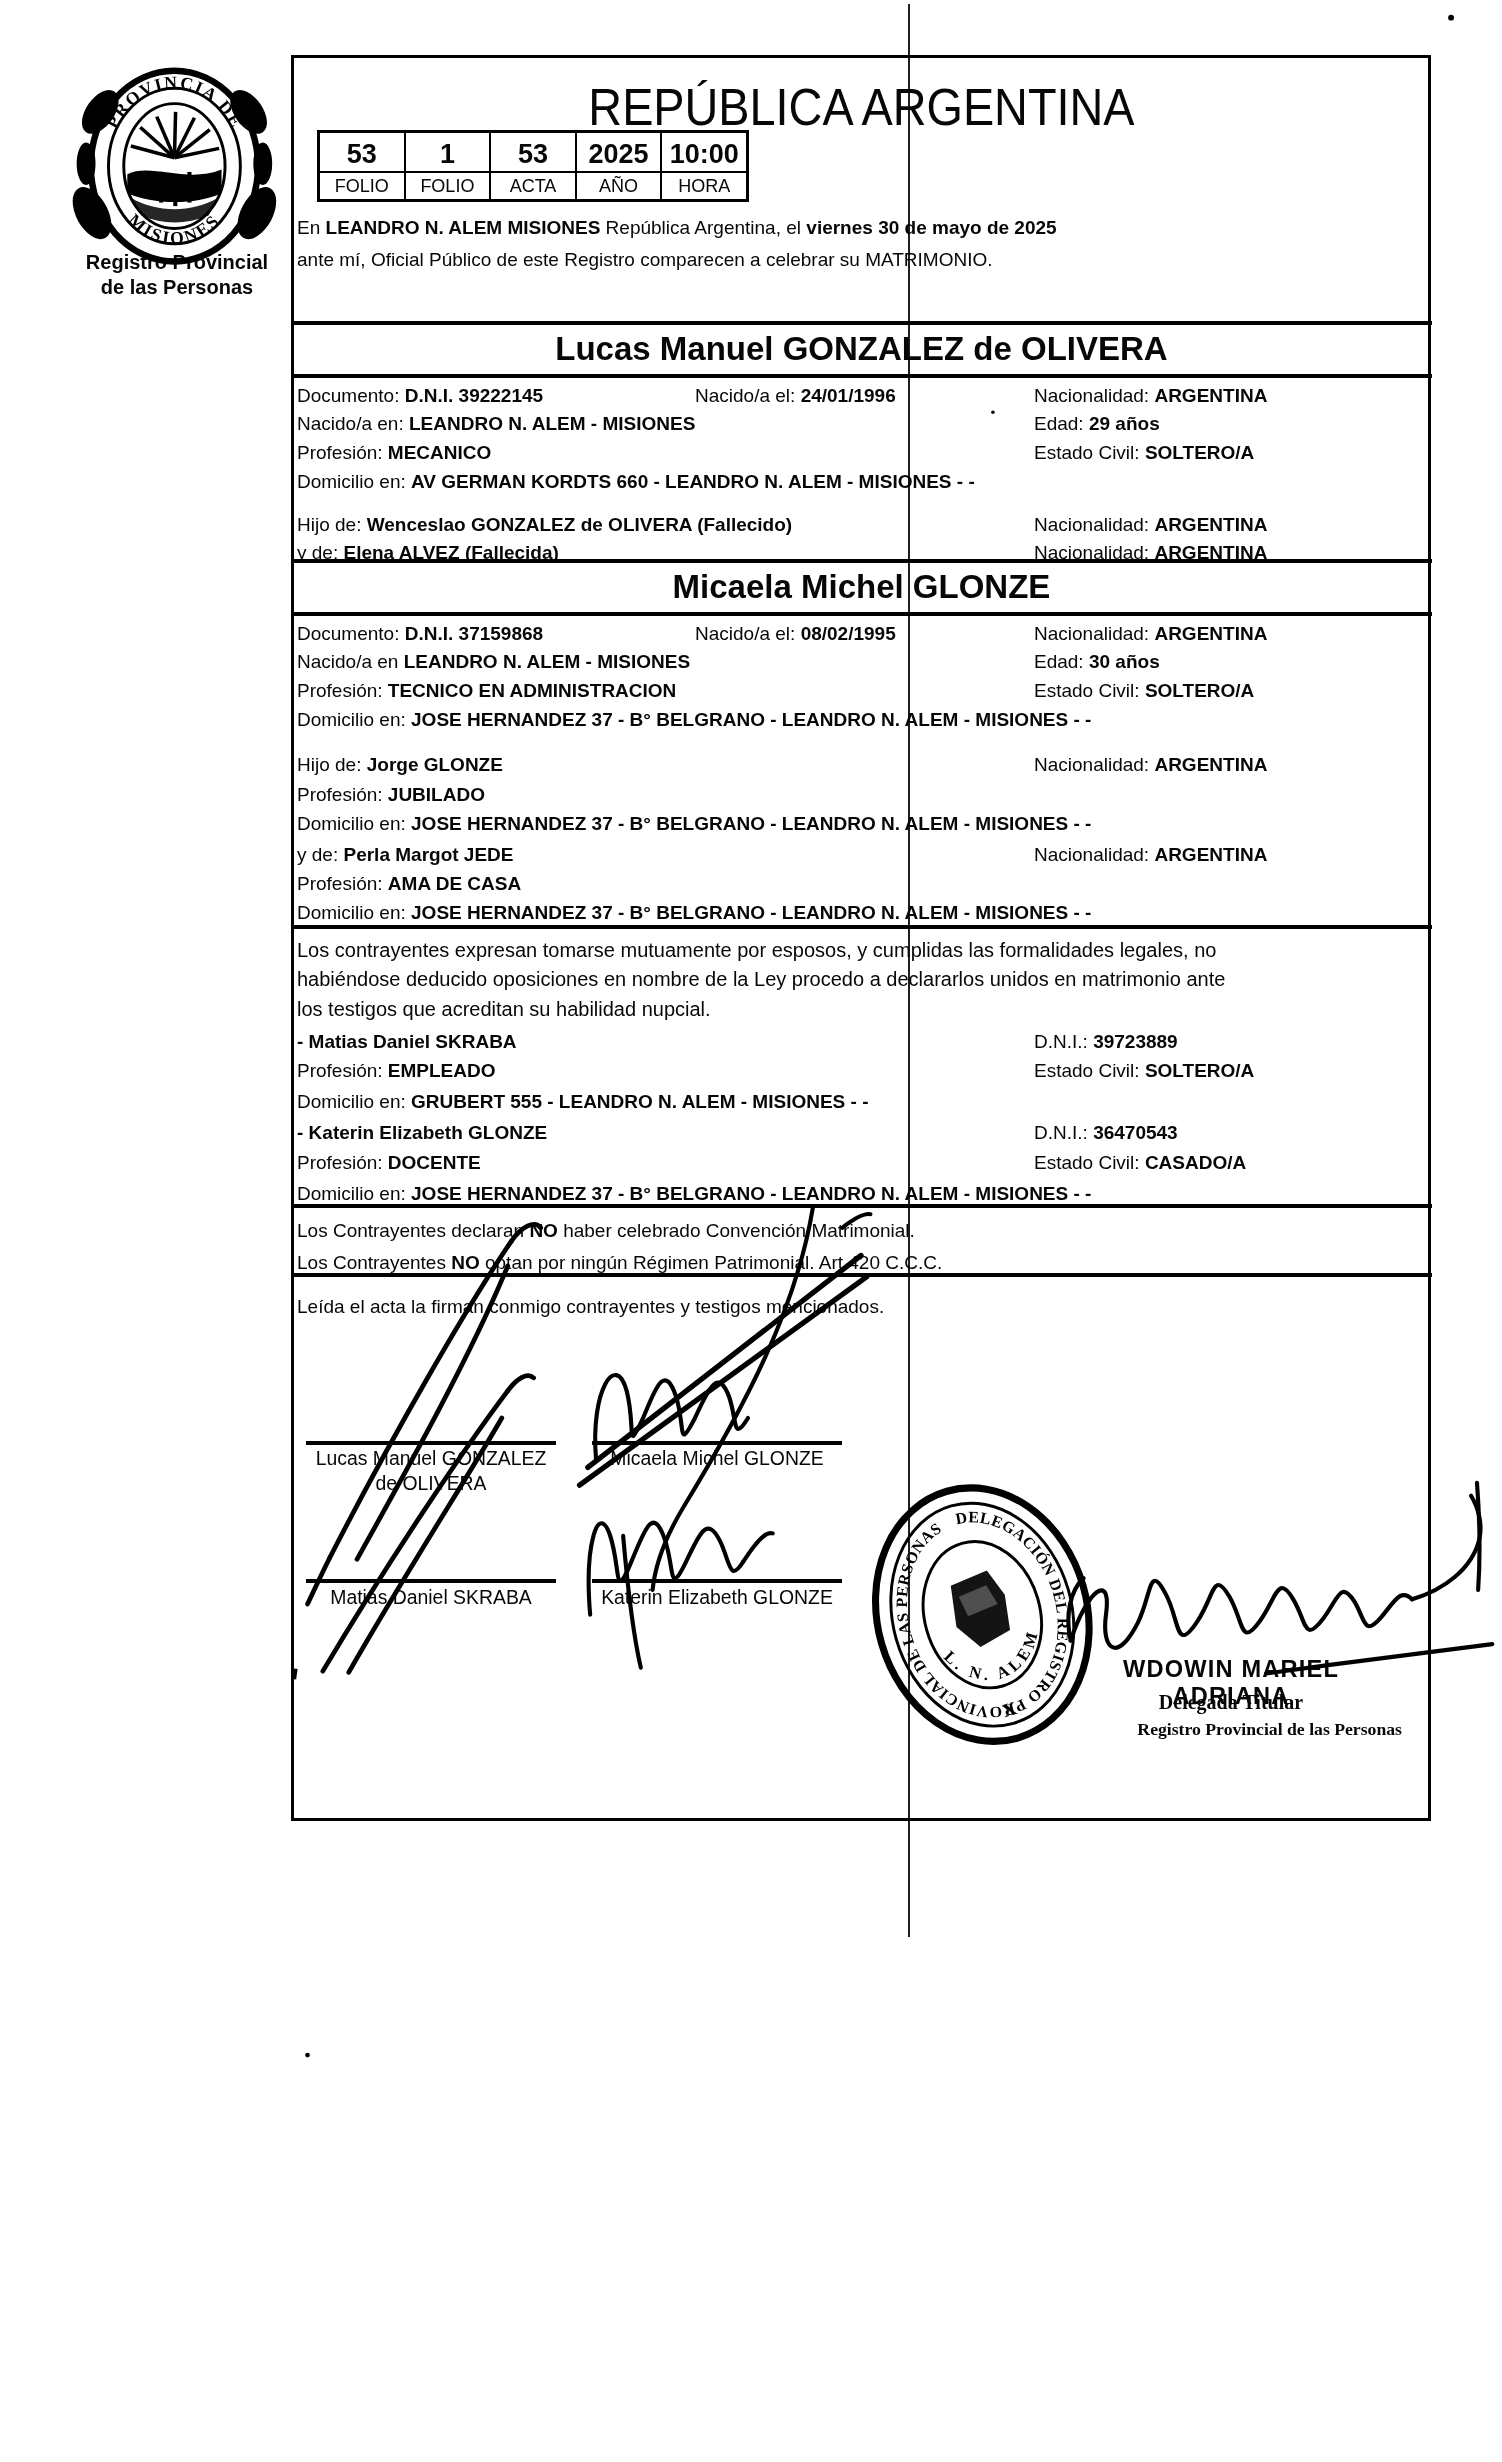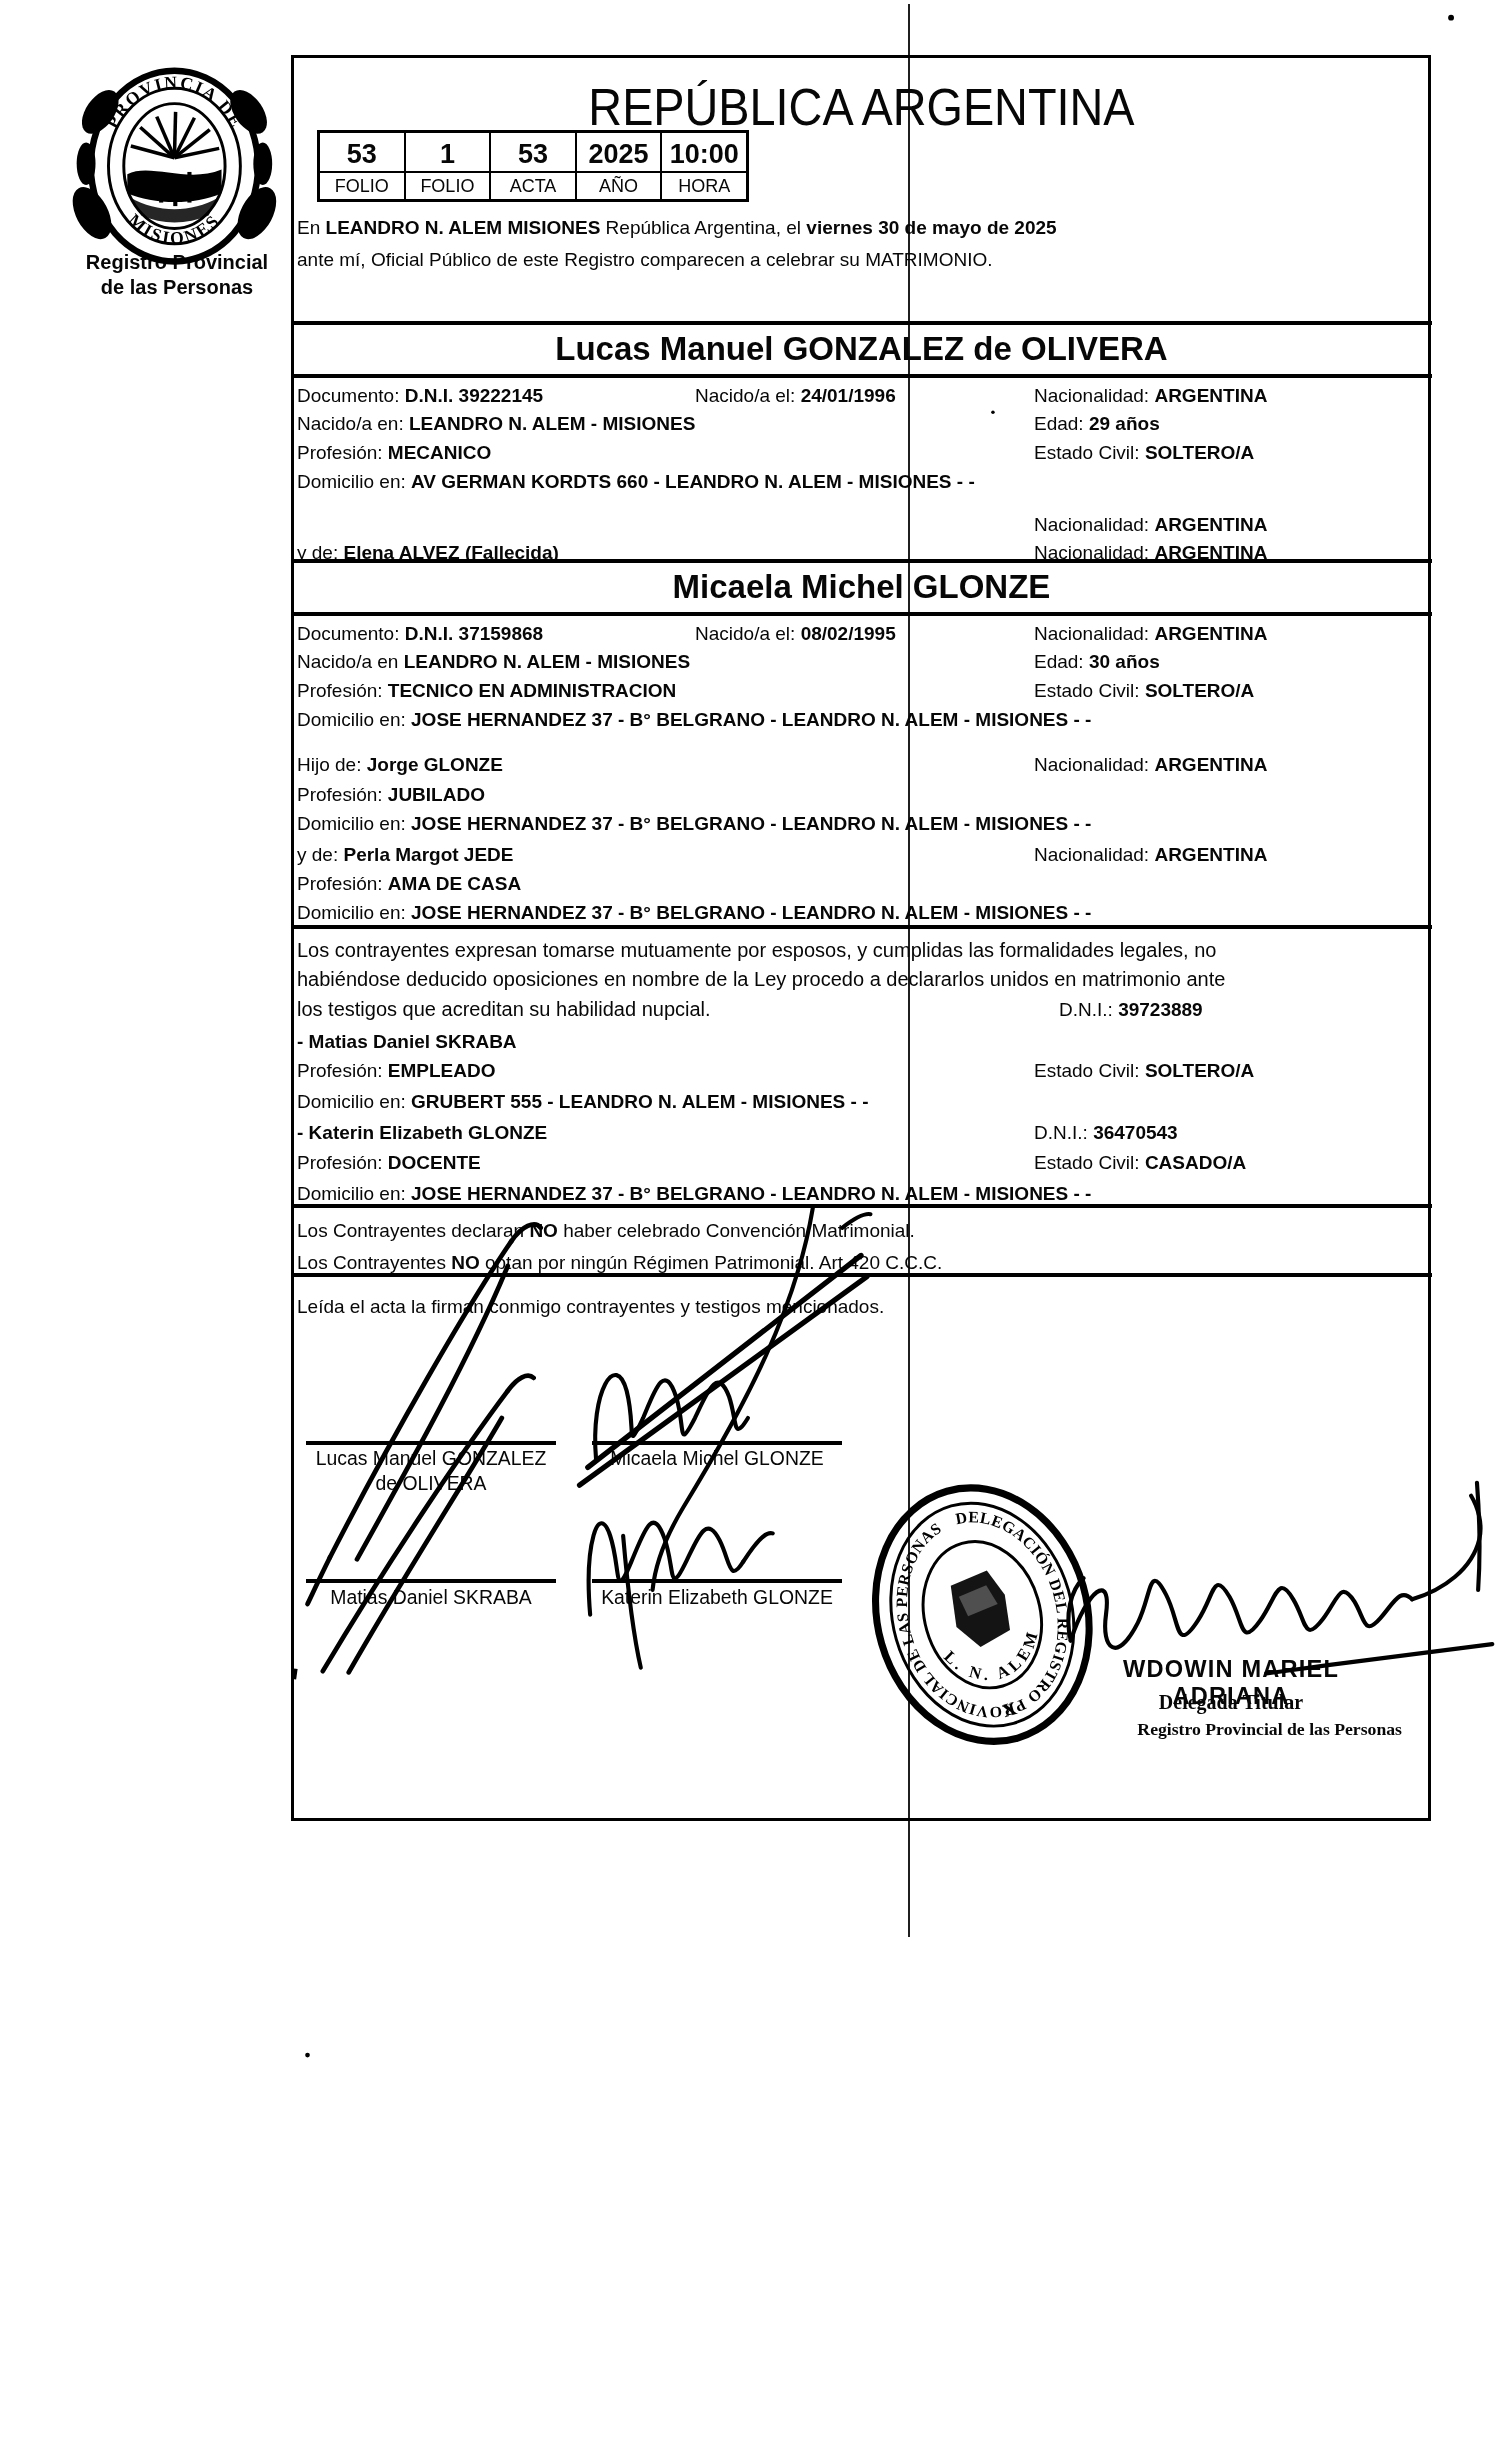--- a/index.html
+++ b/index.html
@@ -77,20 +77,21 @@
   <div class="abs body42" style="top:382px;left:1034px;"><span>Nacionalidad:</span> <span class="v">ARGENTINA</span></div>
 
   <div class="abs body42" style="top:410px;left:297px;"><span>Nacido/a en:</span> <span class="v">LEANDRO N. ALEM - MISIONES</span></div>
   <div class="abs body42" style="top:410px;left:1034px;"><span>Edad:</span> <span class="v">29 años</span></div>
 
   <div class="abs body42" style="top:439px;left:297px;"><span>Profesión:</span> <span class="v">MECANICO</span></div>
   <div class="abs body42" style="top:439px;left:1034px;"><span>Estado Civil:</span> <span class="v">SOLTERO/A</span></div>
 
   <div class="abs body42" style="top:468px;left:297px;"><span>Domicilio en:</span> <span class="v">AV GERMAN KORDTS 660 - LEANDRO N. ALEM - MISIONES - -</span></div>
 
+  <div class="abs body42" style="top:511px;left:297px;"><span>Hijo de:</span> <span class="v">Wenceslao GONZALEZ de OLIVERA (Fallecido)</span></div>
   <div class="abs body42" style="top:511px;left:1034px;"><span>Nacionalidad:</span> <span class="v">ARGENTINA</span></div>
 
   <div class="abs body42" style="top:539px;left:297px;"><span>y de:</span> <span class="v">Elena ALVEZ (Fallecida)</span></div>
   <div class="abs body42" style="top:539px;left:1034px;"><span>Nacionalidad:</span> <span class="v">ARGENTINA</span></div>
 
   <div class="band" style="top:559px;"><span>Micaela Michel GLONZE</span></div>
 
   <div class="abs body42" style="top:620px;left:297px;"><span>Documento:</span> <span class="v">D.N.I. 37159868</span></div>
   <div class="abs body42" style="top:620px;left:695px;"><span>Nacido/a el:</span> <span class="v">08/02/1995</span></div>
   <div class="abs body42" style="top:620px;left:1034px;"><span>Nacionalidad:</span> <span class="v">ARGENTINA</span></div>
@@ -115,21 +116,21 @@
 
   <div class="hr" style="top:925px;"></div>
 
   <div class="abs" style="top:936px;left:297px;font-size:20px;line-height:29.4px;">
     <div>Los contrayentes expresan tomarse mutuamente por esposos, y cumplidas las formalidades legales, no</div>
     <div>habiéndose deducido oposiciones en nombre de la Ley procedo a declararlos unidos en matrimonio ante</div>
     <div>los testigos que acreditan su habilidad nupcial.</div>
   </div>
 
   <div class="abs body42" style="top:1028px;left:297px;"><span class="v">- Matias Daniel SKRABA</span></div>
-  <div class="abs body42" style="top:996px;left:1034px;margin-left:25px;"><span>D.N.I.:</span> <span class="v">39723889</span></div>
+  <div class="abs body42" style="top:1028px;left:1034px;"><span>D.N.I.:</span> <span class="v">39723889</span></div>
   <div class="abs body42" style="top:1057px;left:297px;"><span>Profesión:</span> <span class="v">EMPLEADO</span></div>
   <div class="abs body42" style="top:1057px;left:1034px;"><span>Estado Civil:</span> <span class="v">SOLTERO/A</span></div>
   <div class="abs body42" style="top:1088px;left:297px;"><span>Domicilio en:</span> <span class="v">GRUBERT 555 - LEANDRO N. ALEM - MISIONES - -</span></div>
 
   <div class="abs body42" style="top:1119px;left:297px;"><span class="v">- Katerin Elizabeth GLONZE</span></div>
   <div class="abs body42" style="top:1119px;left:1034px;"><span>D.N.I.:</span> <span class="v">36470543</span></div>
   <div class="abs body42" style="top:1149px;left:297px;"><span>Profesión:</span> <span class="v">DOCENTE</span></div>
   <div class="abs body42" style="top:1149px;left:1034px;"><span>Estado Civil:</span> <span class="v">CASADO/A</span></div>
   <div class="abs body42" style="top:1180px;left:297px;"><span>Domicilio en:</span> <span class="v">JOSE HERNANDEZ 37 - B° BELGRANO - LEANDRO N. ALEM - MISIONES - -</span></div>
 

